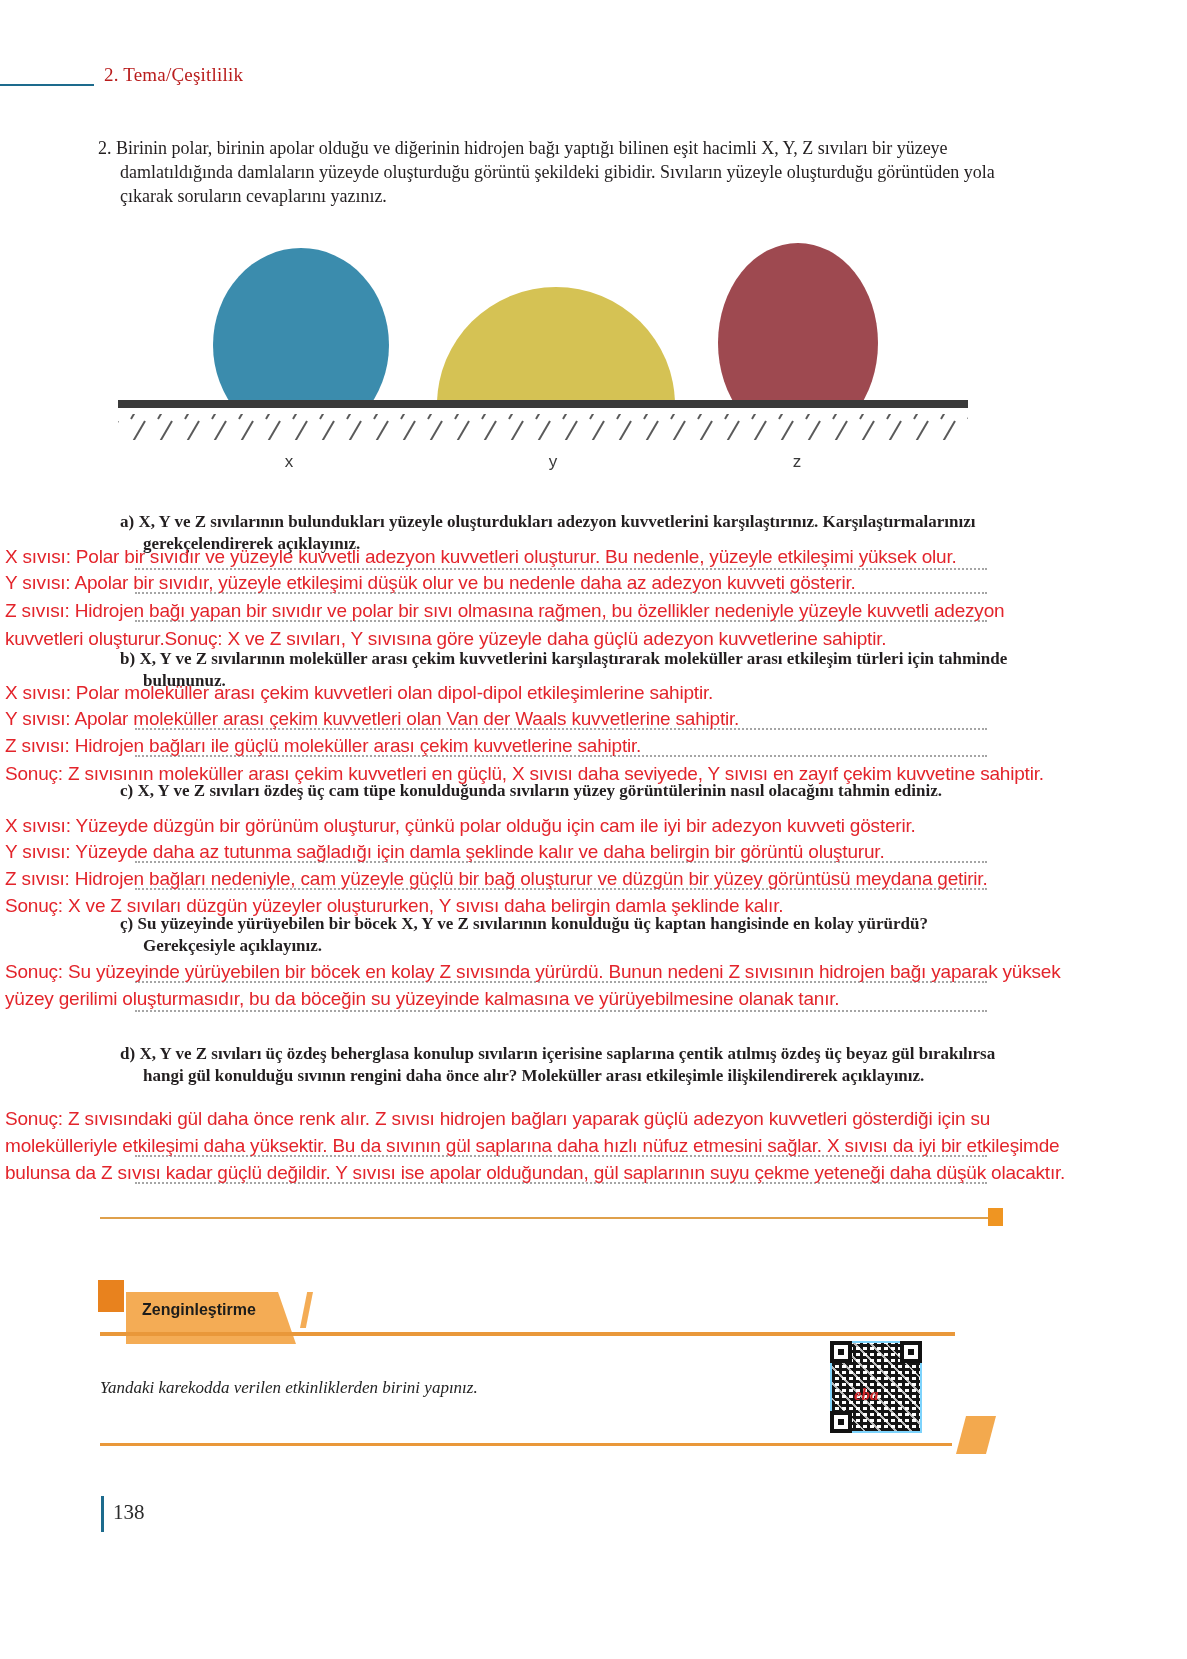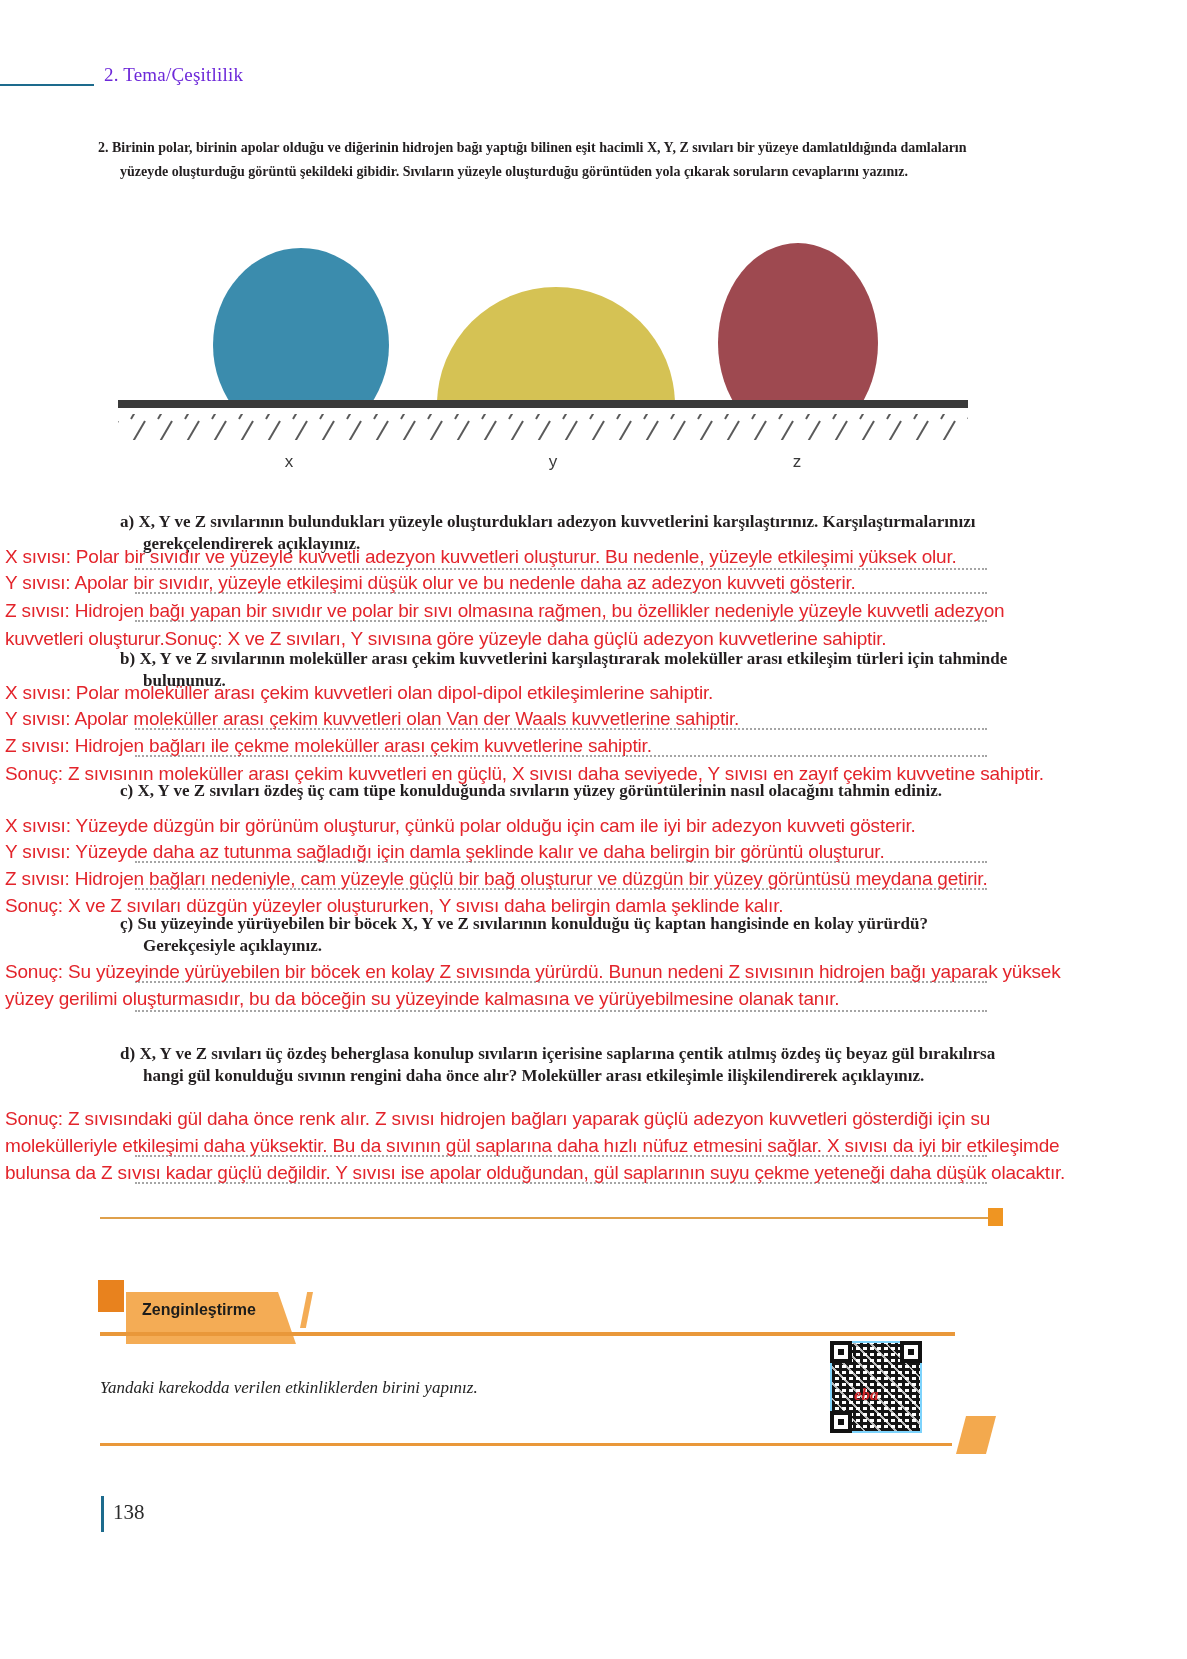--- a/index.html
+++ b/index.html
@@ -1,24 +1,24 @@
 <!DOCTYPE html>
 <html lang="tr"><head>
 <meta charset="utf-8">
 <style>
   html,body{margin:0;padding:0;background:#ffffff;}
   #page{position:relative;width:1187px;height:1659px;background:#ffffff;overflow:hidden;
         font-family:"Liberation Serif",serif;}
 
   
   .hdr-line{position:absolute;left:0;top:84px;width:94px;height:2px;background:#1d6b8d;}
-  .hdr-title{position:absolute;left:104px;top:64px;font-size:19px;color:#6d28d9;letter-spacing:.2px;}
+  .hdr-title{position:absolute;left:104px;top:64px;font-size:19px;color:#b91c1c;letter-spacing:.2px;}
 
   
-  .question{position:absolute;left:98px;top:136px;width:895px;font-weight:700;font-size:14px;
+  .question{position:absolute;left:98px;top:136px;width:895px;font-weight:400;font-size:18px;
             line-height:24px;color:#231f20;padding-left:22px;text-indent:-22px;}
 
   
   .diagram{position:absolute;left:100px;top:238px;width:890px;height:235px;}
 
   
   .part{position:absolute;left:120px;width:868px;font-weight:700;font-size:17px;line-height:22px;
         color:#231f20;padding-left:23px;text-indent:-23px;}
 
   
@@ -107,21 +107,21 @@
 
   <div class="part" style="top:511px"><span>a)</span> <span>X, Y ve Z sıvılarının bulundukları yüzeyle oluşturdukları adezyon kuvvetlerini karşılaştırınız. Karşılaştırmalarınızı gerekçelendirerek açıklayınız.</span></div>
   <div class="ans" style="top:546px">X sıvısı: Polar bir sıvıdır ve yüzeyle kuvvetli adezyon kuvvetleri oluşturur. Bu nedenle, yüzeyle etkileşimi yüksek olur.</div>
   <div class="ans" style="top:572px">Y sıvısı: Apolar bir sıvıdır, yüzeyle etkileşimi düşük olur ve bu nedenle daha az adezyon kuvveti gösterir.</div>
   <div class="ans" style="top:628px">kuvvetleri oluşturur.Sonuç: X ve Z sıvıları, Y sıvısına göre yüzeyle daha güçlü adezyon kuvvetlerine sahiptir.</div>
   <div class="ans" style="top:600px">Z sıvısı: Hidrojen bağı yapan bir sıvıdır ve polar bir sıvı olmasına rağmen, bu özellikler nedeniyle yüzeyle kuvvetli adezyon</div>
 
   <div class="part" style="top:648px"><span>b)</span> <span>X, Y ve Z sıvılarının moleküller arası çekim kuvvetlerini karşılaştırarak moleküller arası etkileşim türleri için tahminde bulununuz.</span></div>
   <div class="ans" style="top:682px">X sıvısı: Polar moleküller arası çekim kuvvetleri olan dipol-dipol etkileşimlerine sahiptir.</div>
   <div class="ans" style="top:708px">Y sıvısı: Apolar moleküller arası çekim kuvvetleri olan Van der Waals kuvvetlerine sahiptir.</div>
-  <div class="ans" style="top:735px">Z sıvısı: Hidrojen bağları ile çekme moleküller arası çekim kuvvetlerine sahiptir.</div>
+  <div class="ans" style="top:735px">Z sıvısı: Hidrojen bağları ile güçlü moleküller arası çekim kuvvetlerine sahiptir.</div>
   <div class="ans" style="top:763px">Sonuç: Z sıvısının moleküller arası çekim kuvvetleri en güçlü, X sıvısı daha seviyede, Y sıvısı en zayıf çekim kuvvetine sahiptir.</div>
 
   <div class="part" style="top:780px"><span>c)</span> <span>X, Y ve Z sıvıları özdeş üç cam tüpe konulduğunda sıvıların yüzey görüntülerinin nasıl olacağını tahmin ediniz.</span></div>
   <div class="ans" style="top:815px">X sıvısı: Yüzeyde düzgün bir görünüm oluşturur, çünkü polar olduğu için cam ile iyi bir adezyon kuvveti gösterir.</div>
   <div class="ans" style="top:841px">Y sıvısı: Yüzeyde daha az tutunma sağladığı için damla şeklinde kalır ve daha belirgin bir görüntü oluşturur.</div>
   <div class="ans" style="top:868px">Z sıvısı: Hidrojen bağları nedeniyle, cam yüzeyle güçlü bir bağ oluşturur ve düzgün bir yüzey görüntüsü meydana getirir.</div>
   <div class="ans" style="top:895px">Sonuç: X ve Z sıvıları düzgün yüzeyler oluştururken, Y sıvısı daha belirgin damla şeklinde kalır.</div>
 
   <div class="part" style="top:913px"><span>ç)</span> <span>Su yüzeyinde yürüyebilen bir böcek X, Y ve Z sıvılarının konulduğu üç kaptan hangisinde en kolay yürürdü? Gerekçesiyle açıklayınız.</span></div>
   <div class="ans" style="top:961px">Sonuç: Su yüzeyinde yürüyebilen bir böcek en kolay Z sıvısında yürürdü. Bunun nedeni Z sıvısının hidrojen bağı yaparak yüksek</div>

